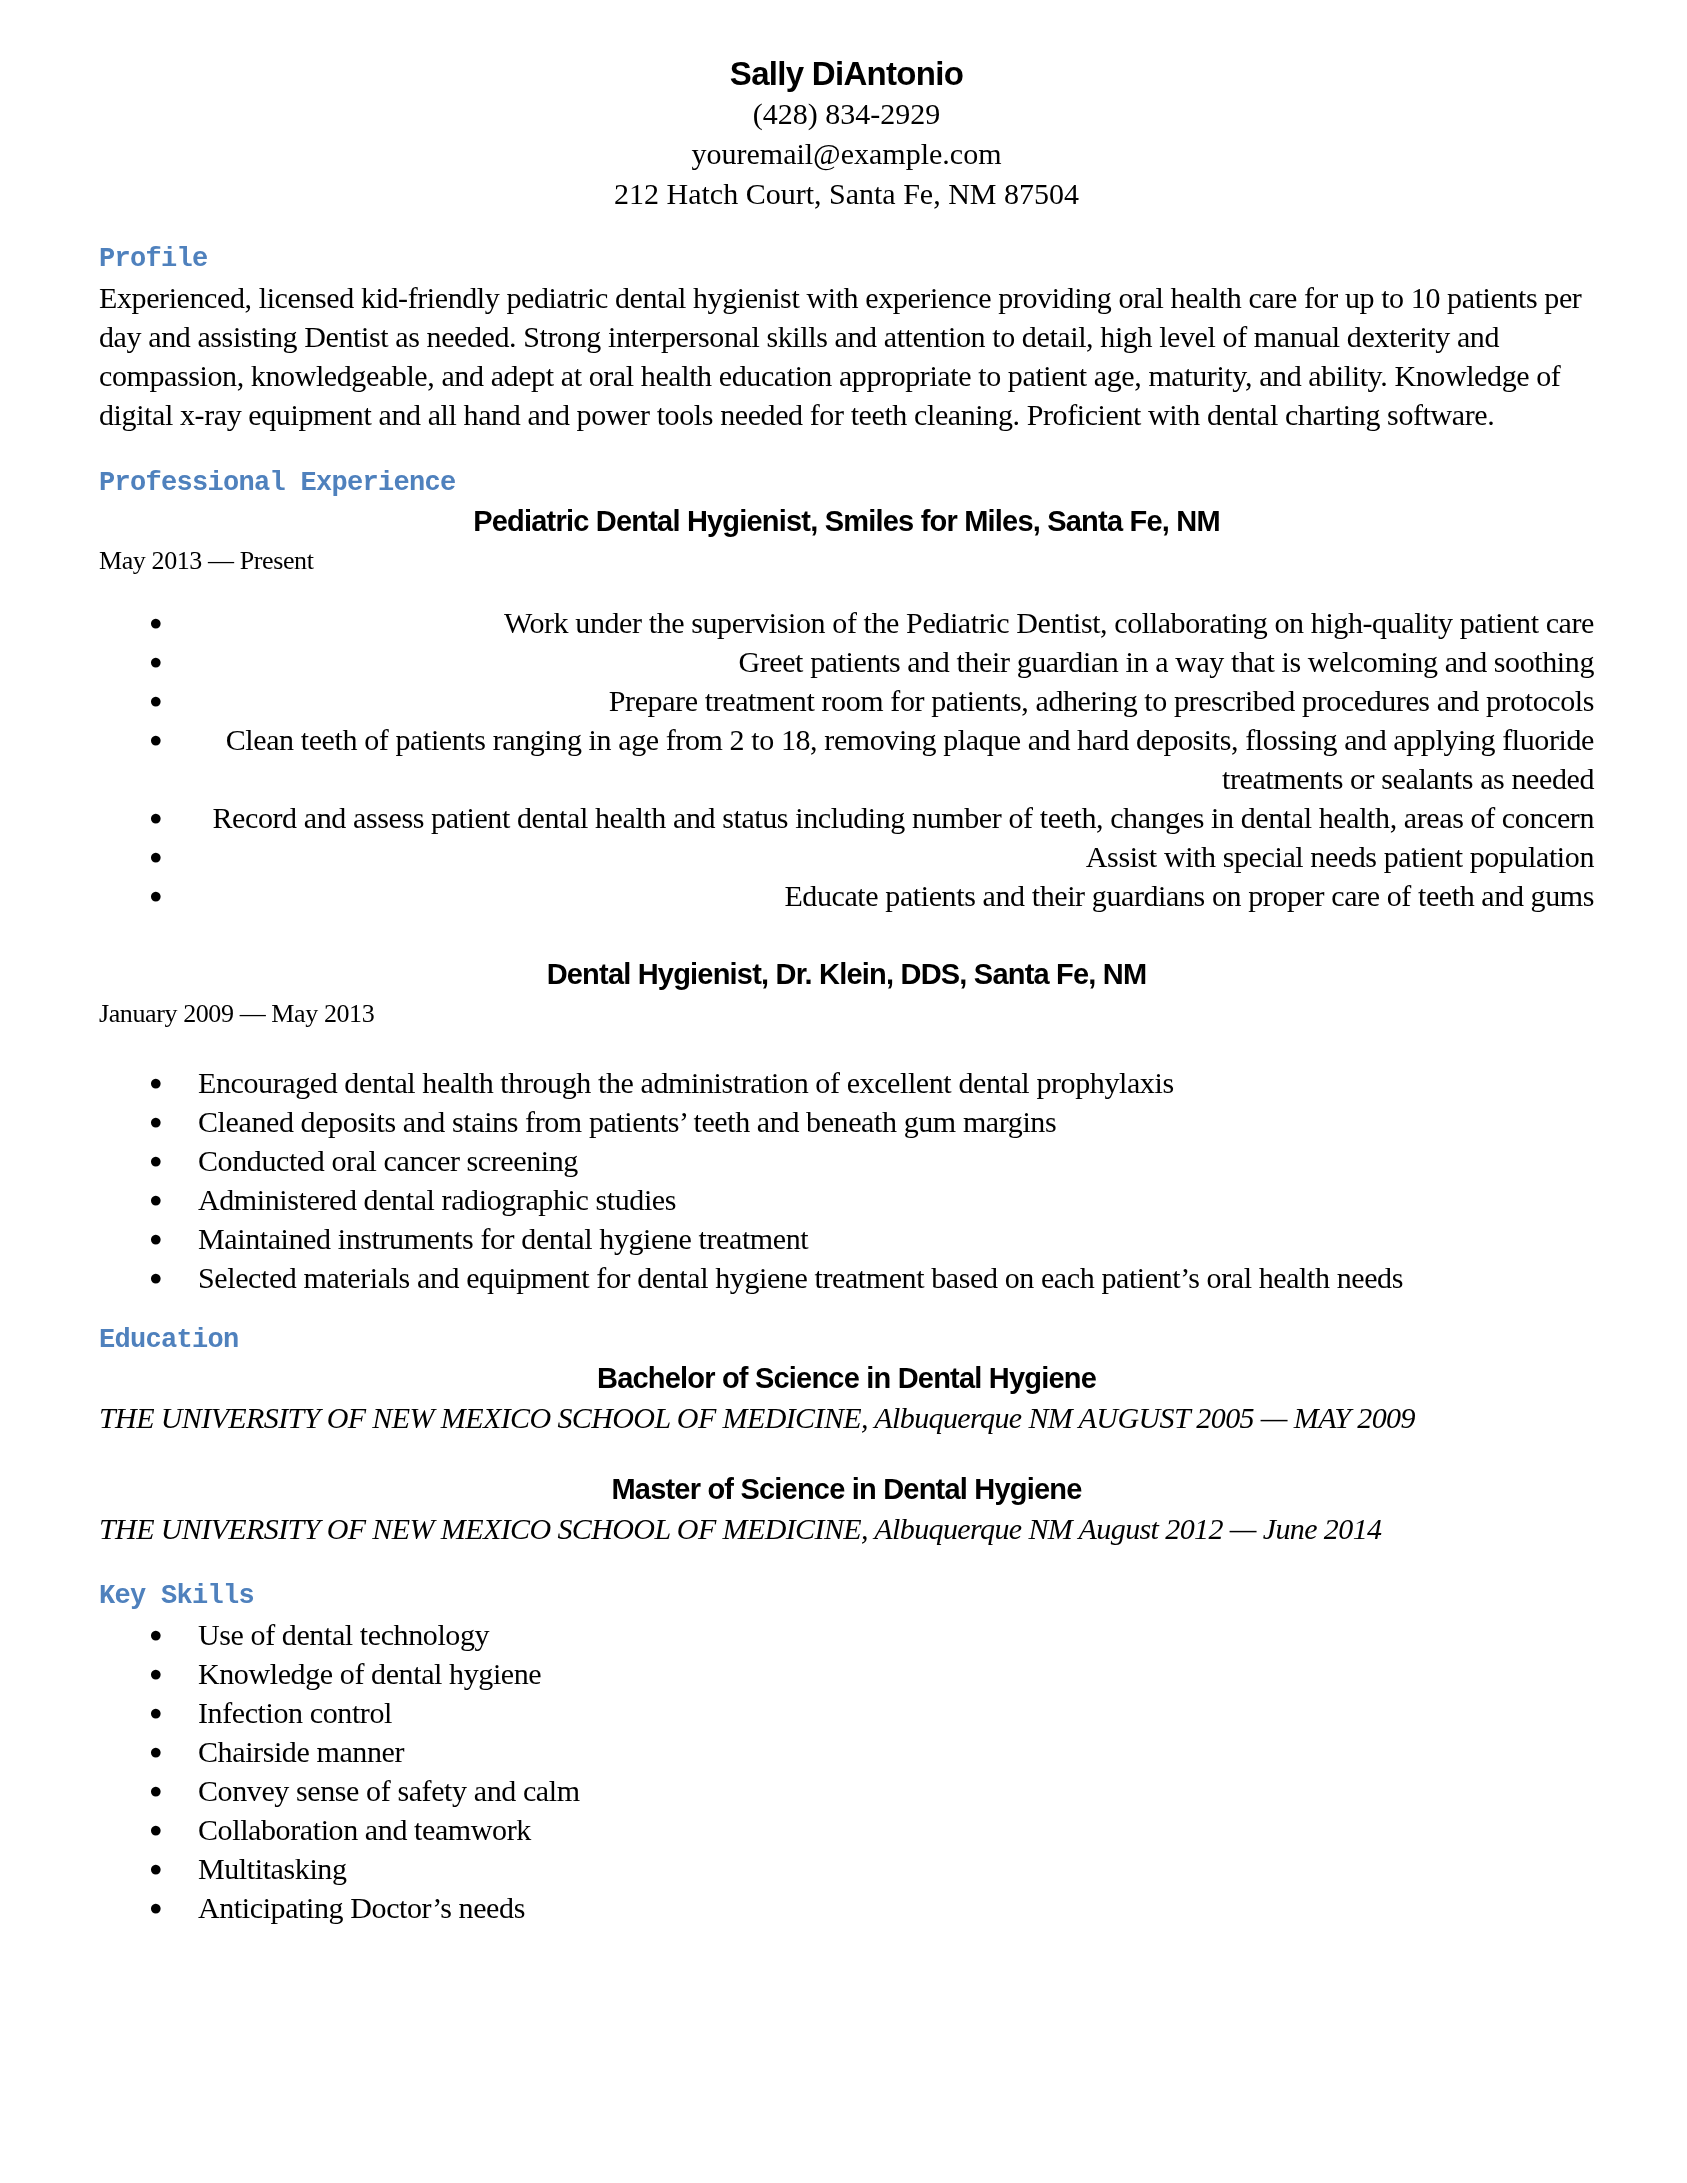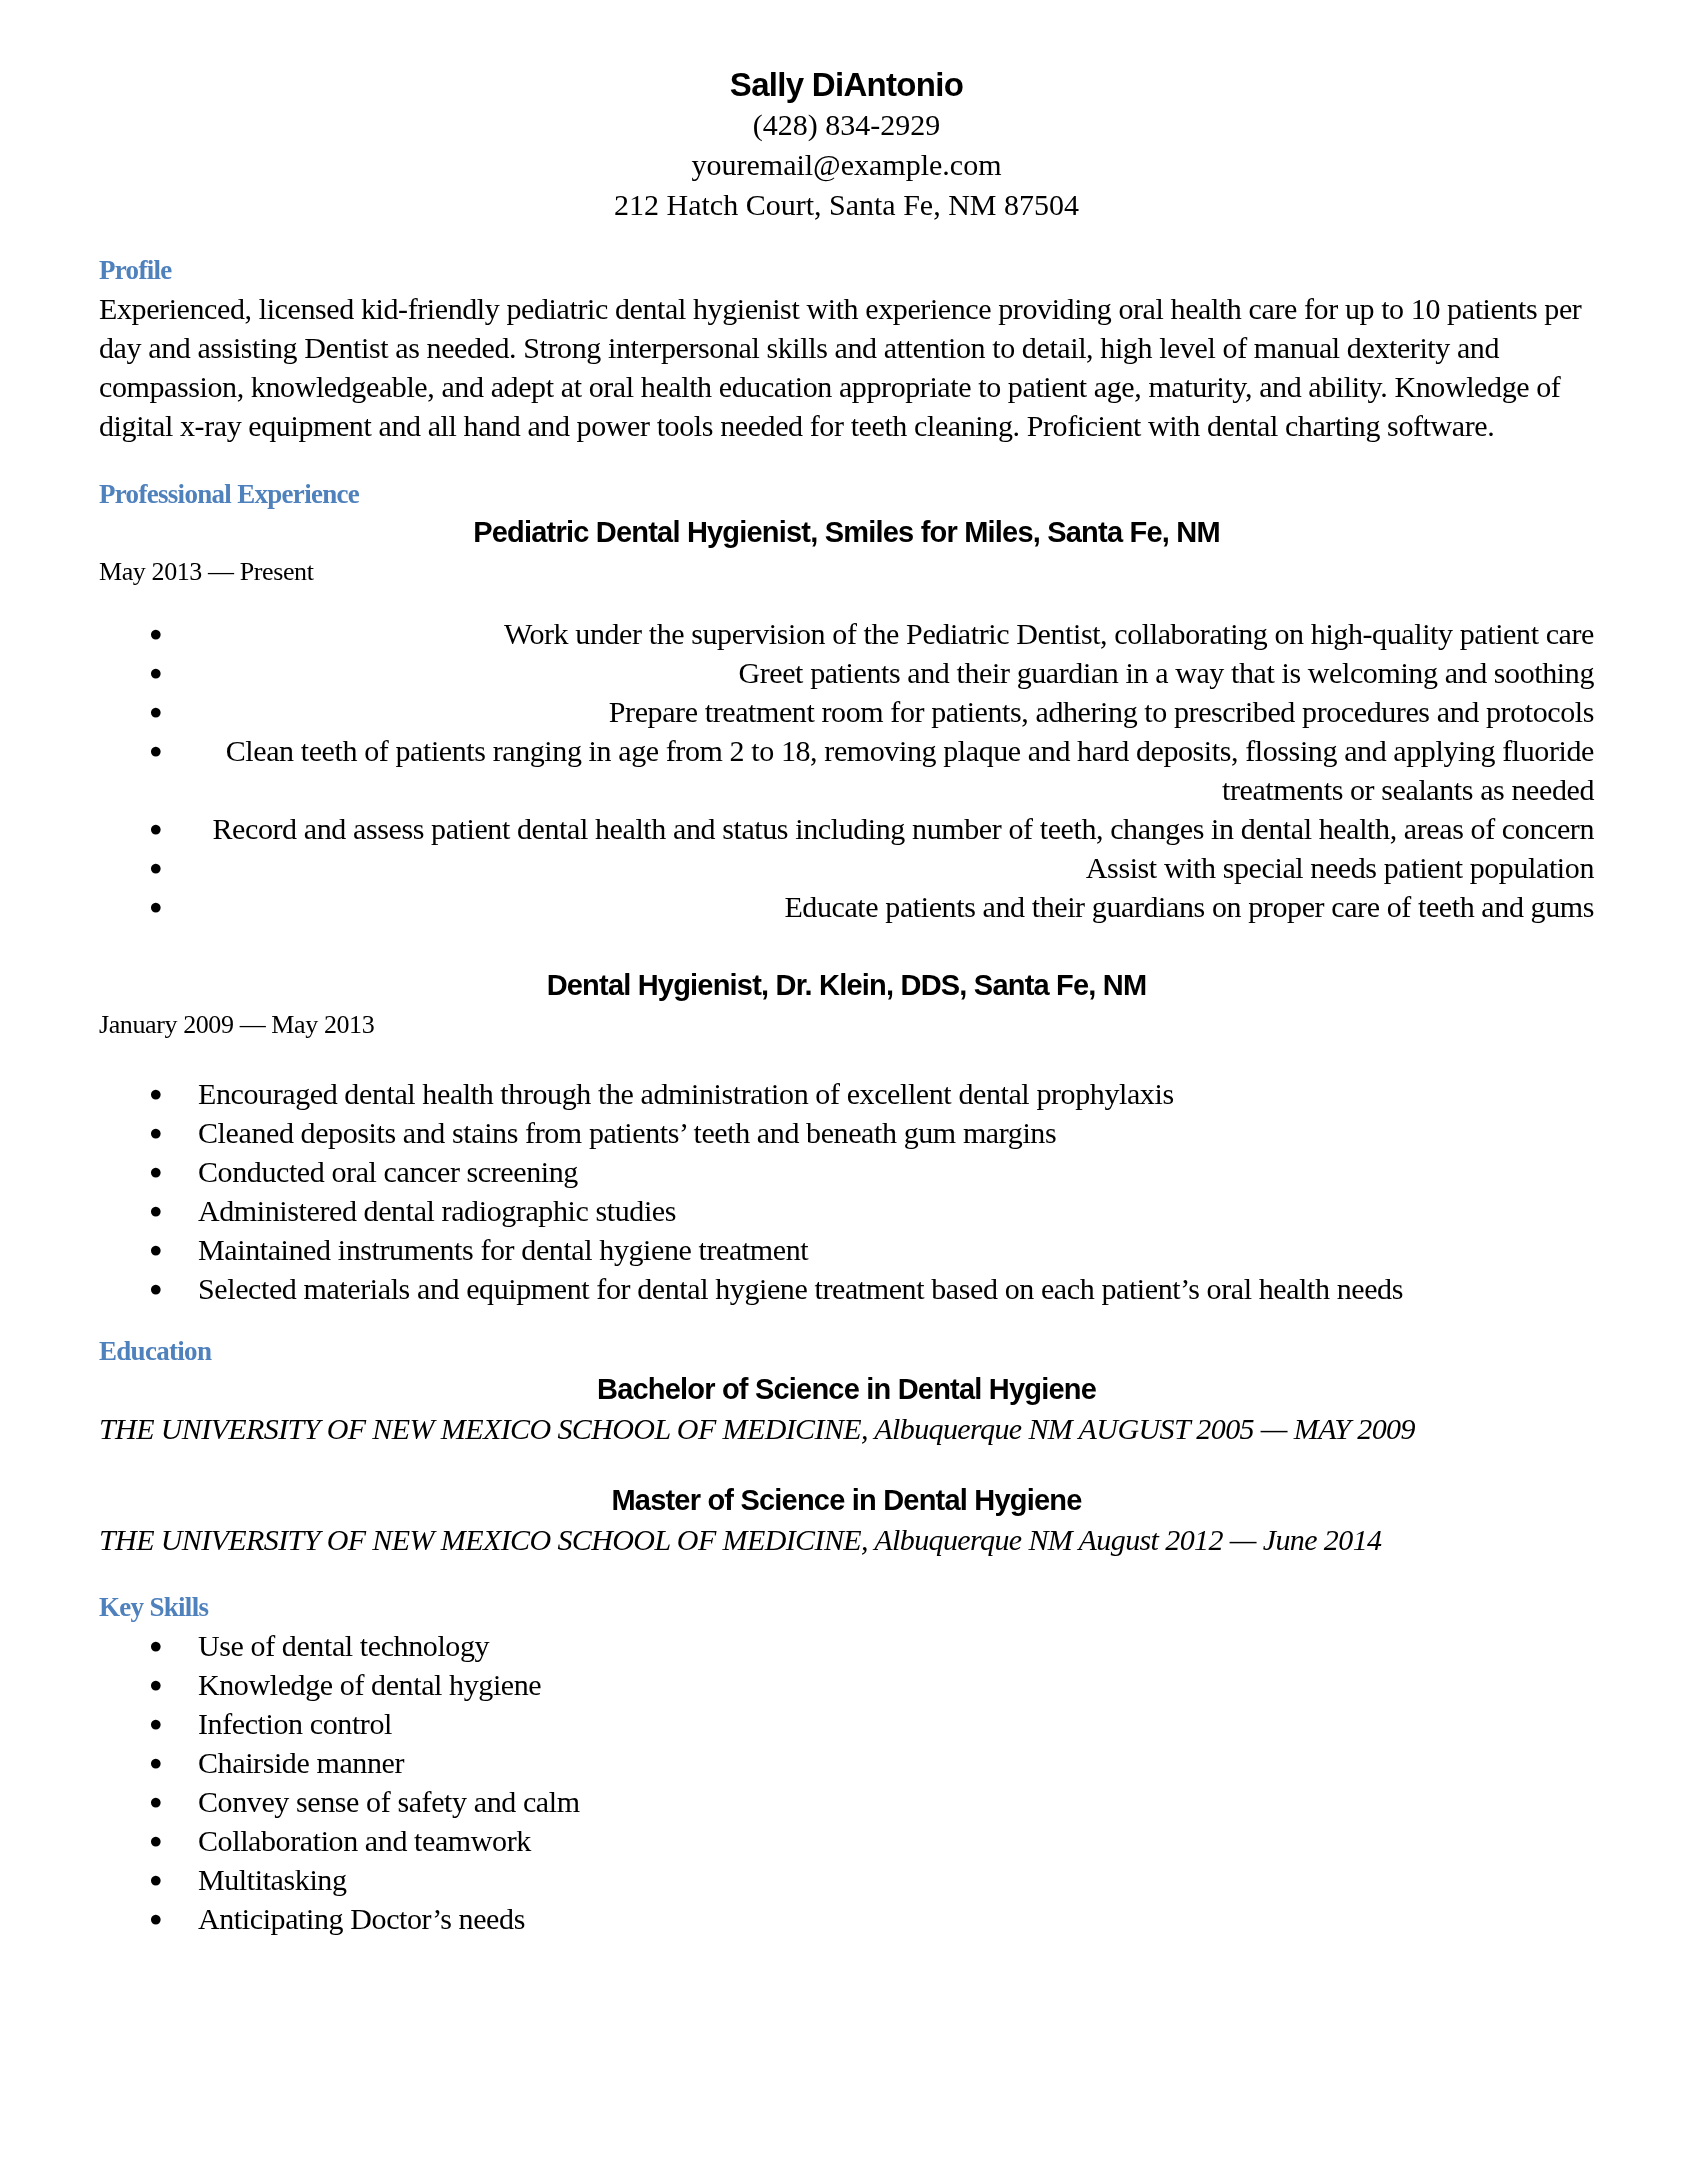--- a/index.html
+++ b/index.html
@@ -1,30 +1,30 @@
 <!DOCTYPE html>
 <html style="font-size:10.6px"><head>
 <meta charset="utf-8">
 <style>
   html, body { margin: 0; padding: 0; background: #ffffff; }
   body {
     width: 1687px; height: 2183px; position: relative; overflow: hidden;
     font-family: "Liberation Serif", "DejaVu Serif", serif;
     color: #000;
   }
-  .page { position: absolute; left: 99px; top: 12px; width: 1495px; }
+  .page { position: absolute; left: 99px; top: 1px; width: 1495px; }
   .header { text-align: center; width: 1495px; }
   .name {
     font-family: "Liberation Sans", "DejaVu Sans", sans-serif;
     font-weight: bold; font-size: 33px; line-height: 40px; margin-top: 53px;
     letter-spacing: -0.7px;
   }
   .contact { font-size: 30px; line-height: 40px; }
   .section-heading {
-    font-family: Liberation Serif, serif;
+    font-family: Liberation Mono, monospace;
     font-weight: bold; color: #4f81bd; font-size: 27px; line-height: 38px;
     letter-spacing: -0.7px;
   }
   .body-text { font-size: 30px; line-height: 39px; letter-spacing: -0.4px; }
   .job-title, .degree {
     font-family: "Liberation Sans", "DejaVu Sans", sans-serif;
     font-weight: bold; font-size: 29px; line-height: 39px; letter-spacing: -0.8px; text-align: center;
   }
   .dates { font-size: 26px; line-height: 39px; letter-spacing: -0.4px; }
   .school { font-style: italic; font-size: 30px; line-height: 39px; letter-spacing: -0.6px; }

